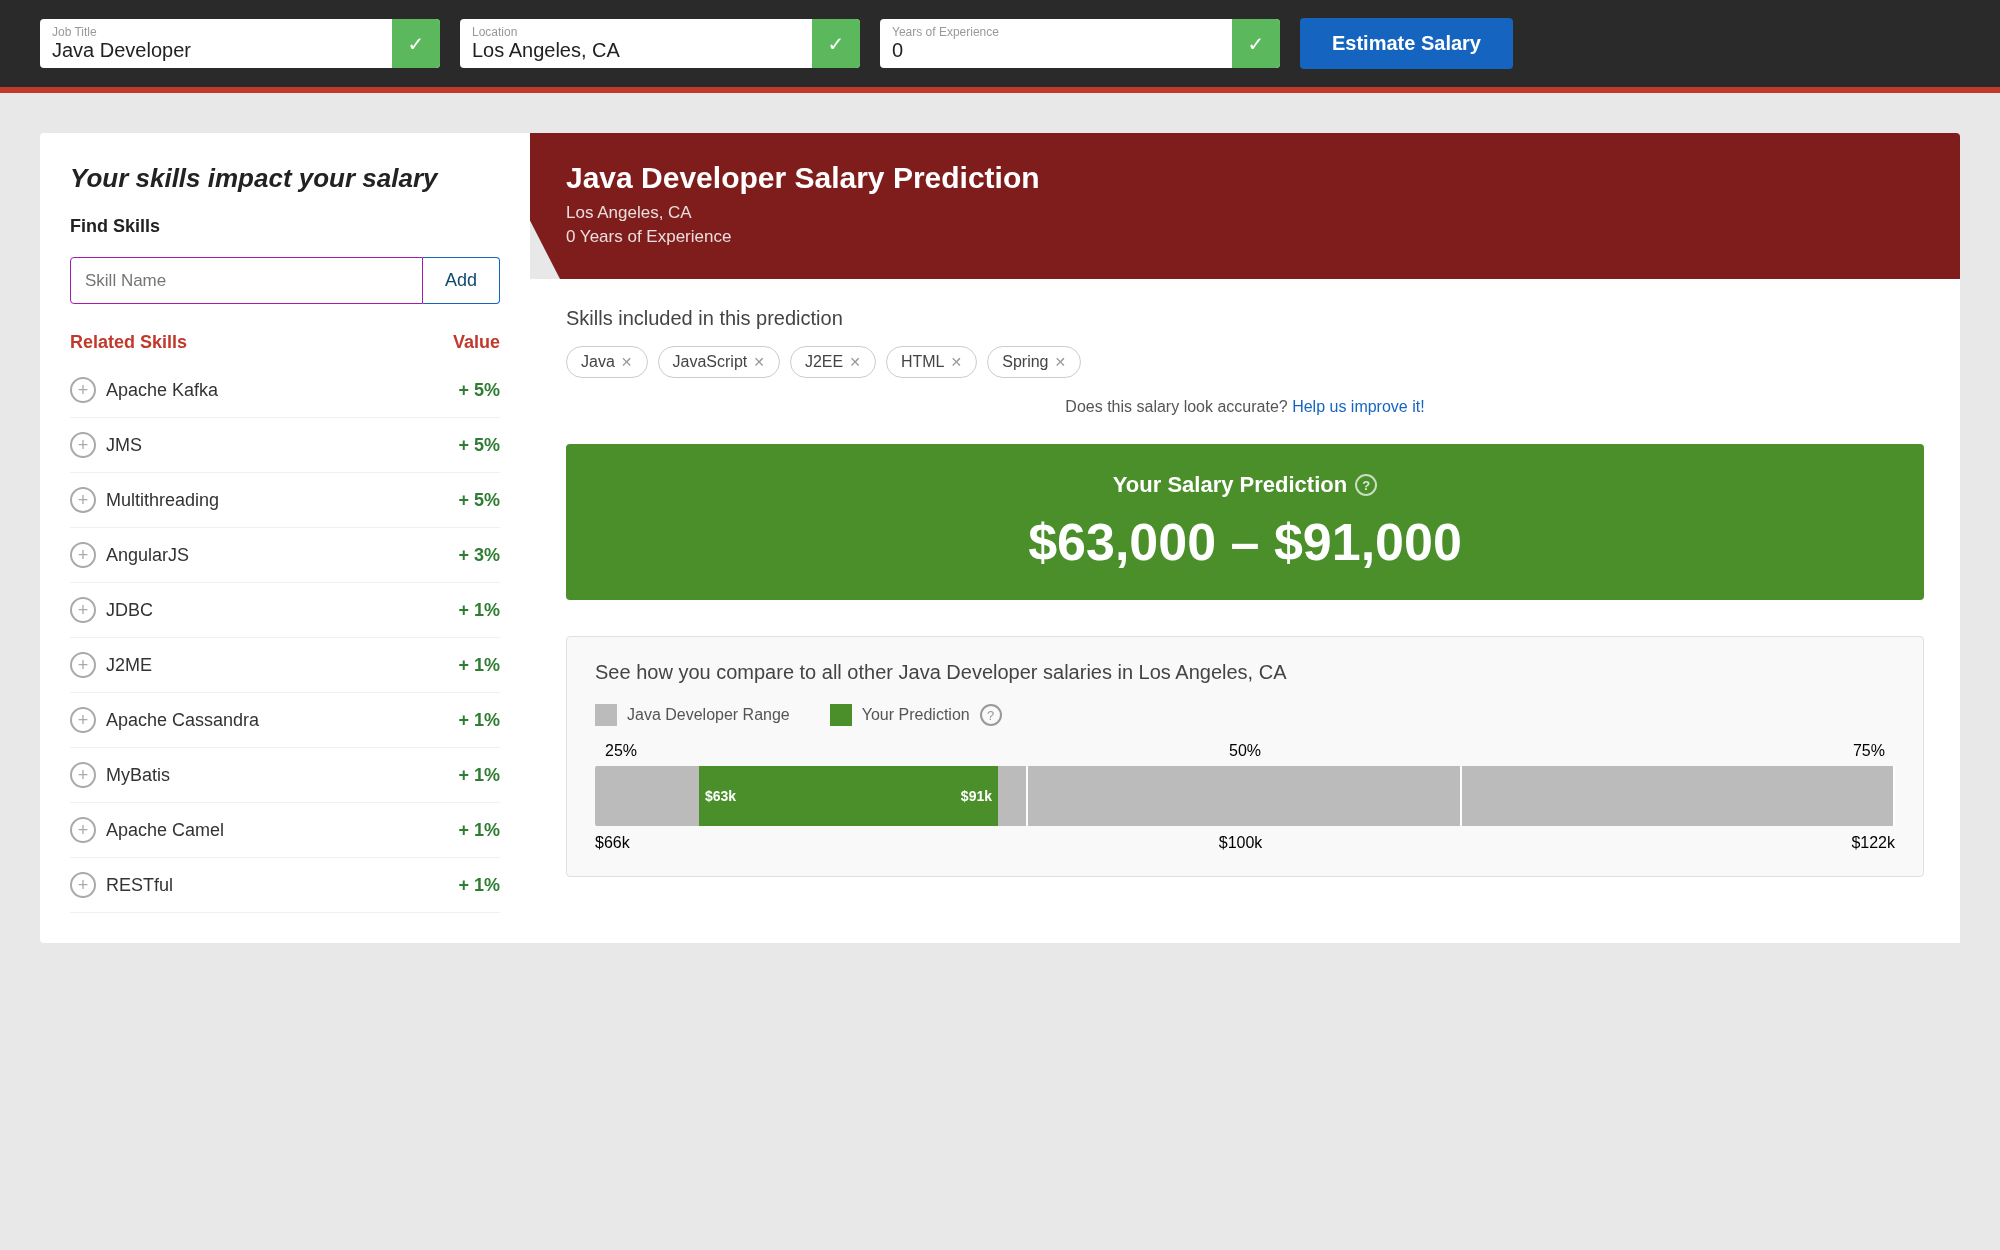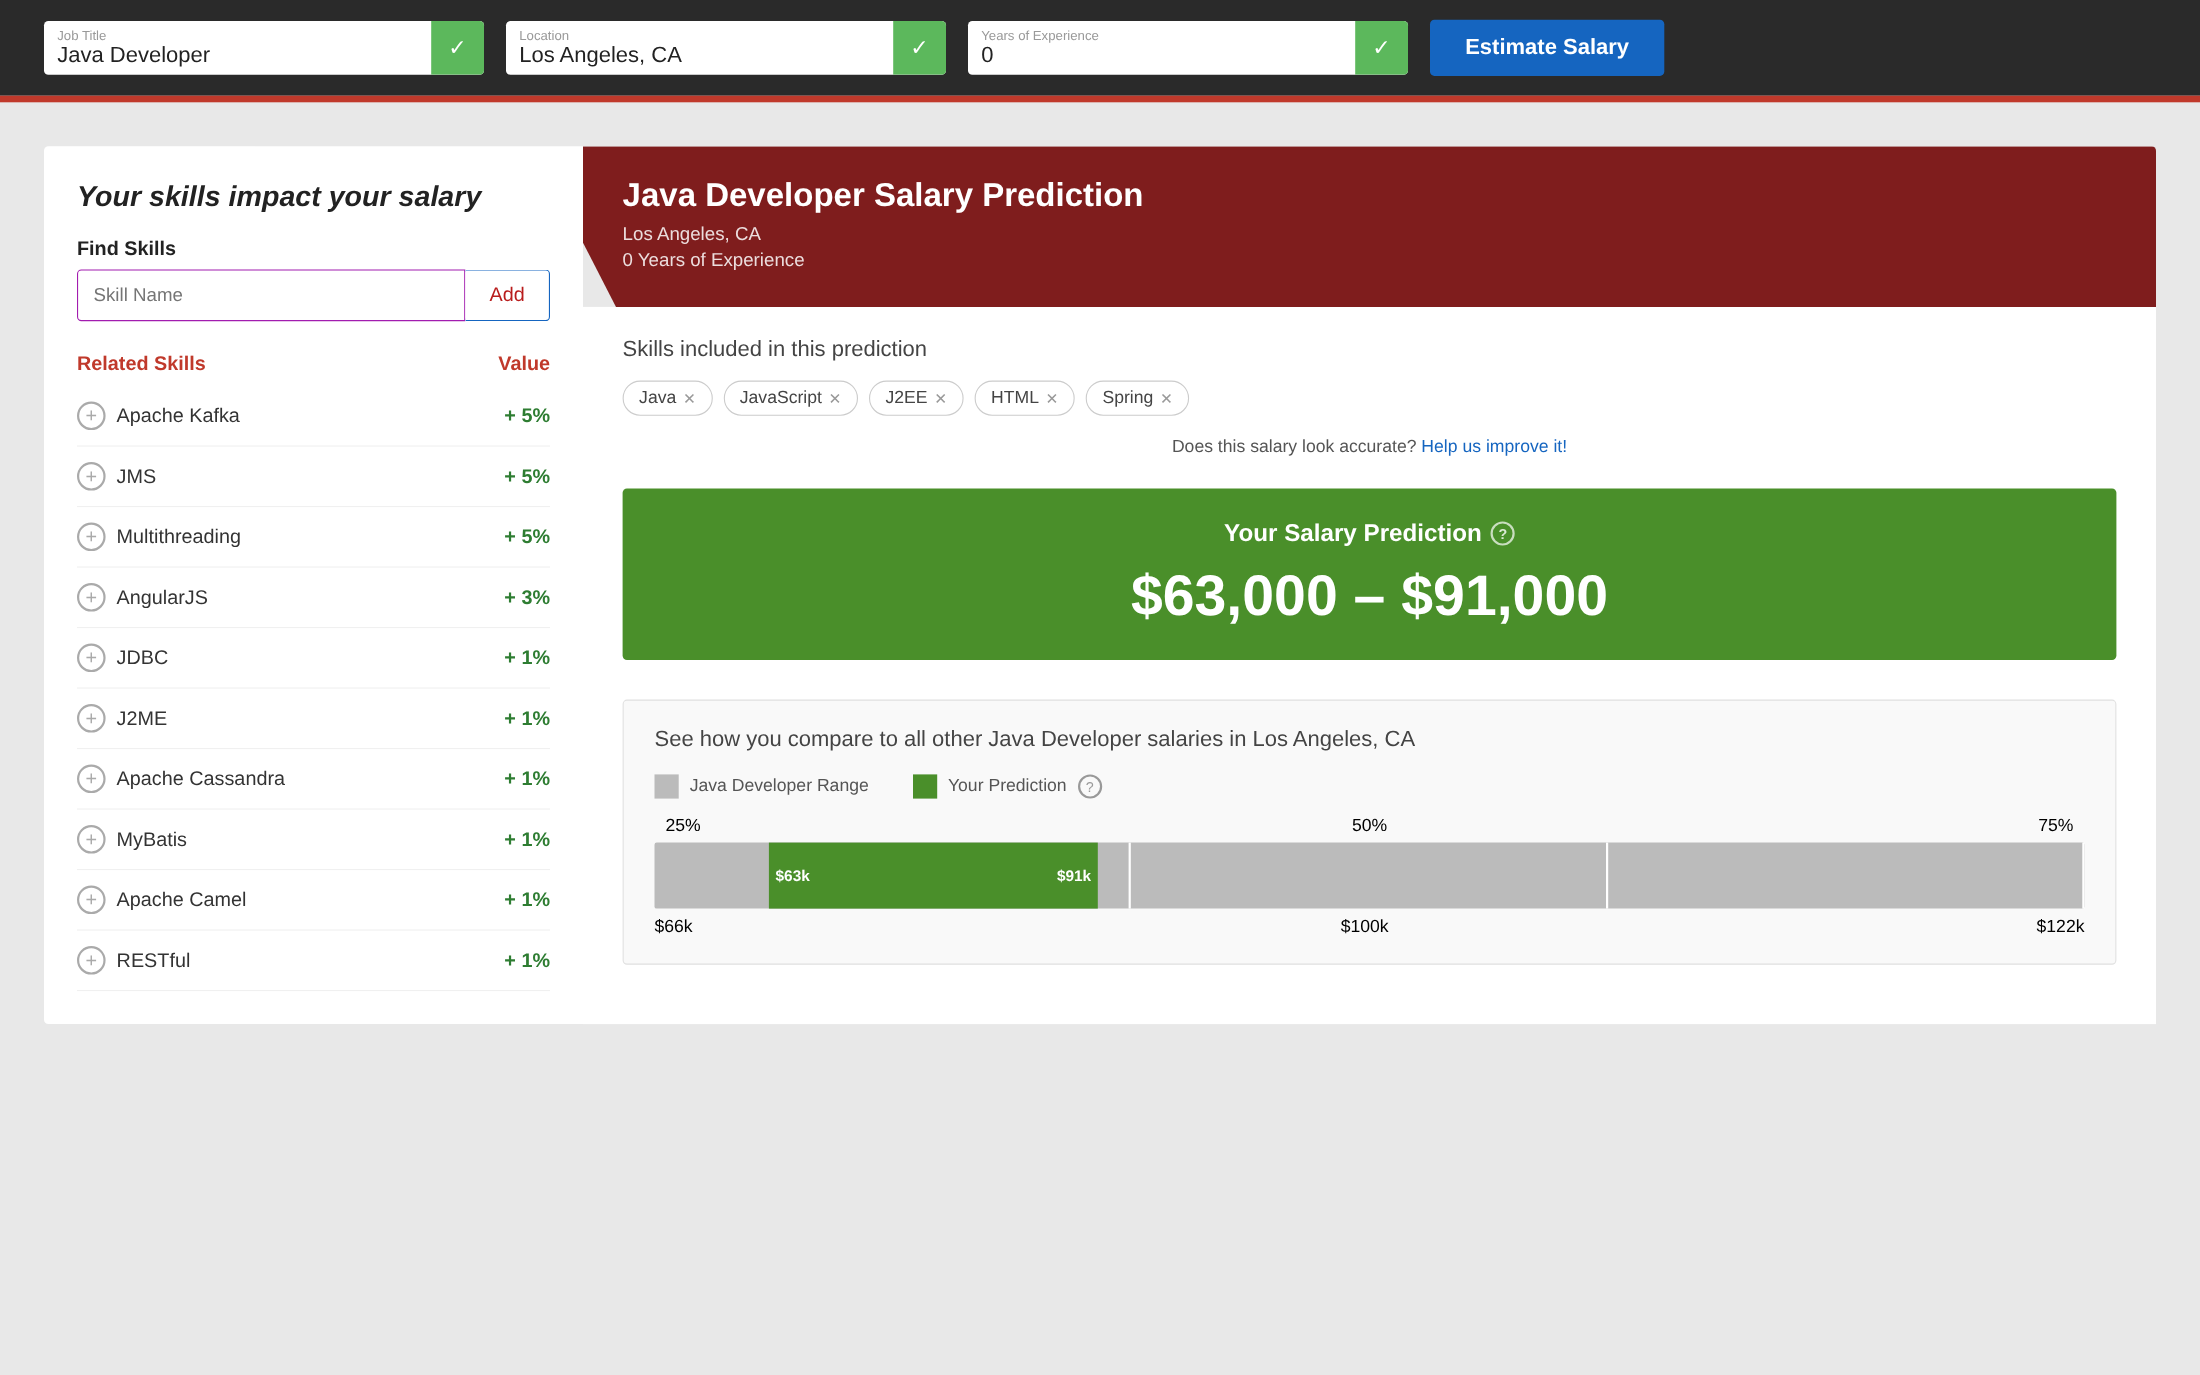--- a/index.html
+++ b/index.html
@@ -93,41 +93,41 @@
       font-size: 26px;
       font-style: italic;
       font-weight: bold;
       color: #222;
       margin-bottom: 22px;
     }
     .find-skills-label {
       font-size: 18px;
       font-weight: bold;
       color: #222;
-      margin-bottom: 8px;
+      margin-bottom: 20px;
     }
     .skill-input-row {
       display: flex;
       gap: 0;
       margin-bottom: 28px;
     }
     .skill-input {
       flex: 1;
       border: 1px solid #a21caf;
       padding: 12px 14px;
       font-size: 17px;
       color: #999;
       outline: none;
       border-radius: 4px 0 0 4px;
     }
     .add-btn {
       background: white;
       border: 1px solid #1565c0;
       border-left: none;
-      color: #b91c1c;
+      color: #0c4a6e;
       padding: 12px 22px;
       font-size: 18px;
       cursor: pointer;
       border-radius: 0 4px 4px 0;
     }
     .skills-table-header {
       display: flex;
       justify-content: space-between;
       margin-bottom: 10px;
     }

